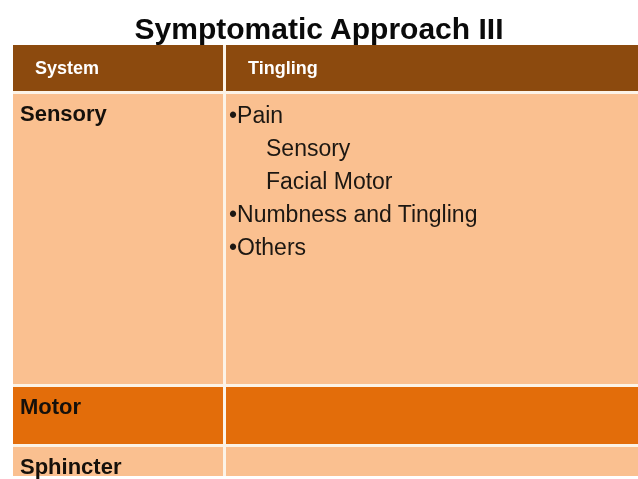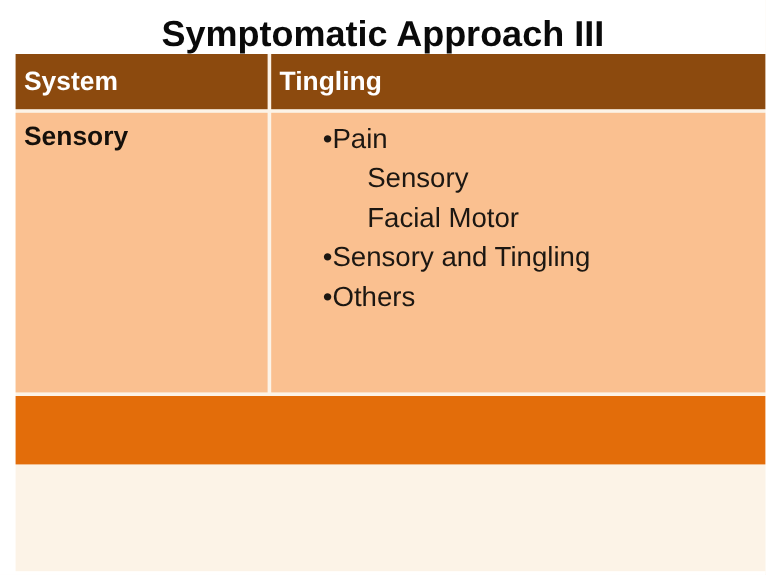--- a/index.html
+++ b/index.html
@@ -18,51 +18,51 @@
   }
 
   .table {
     position: absolute; left: 13px; top: 45px;
     width: 625px; height: 431px;
     display: flex; flex-direction: column; gap: 3px;
     background: var(--divider, #fcf3e7);
   }
   .row { display: flex; gap: 3px; min-height: 0; }
   .row-header    { height: 46px; flex: none; }
-  .row-sensory   { height: 233px; flex: none; }
+  .row-sensory   { height: 290px; flex: none; }
   .row-motor     { height: 57px; flex: none; }
   .row-sphincter { flex: 1; }
 
   .cell { box-sizing: border-box; min-width: 0; }
   .col-system   { width: 210px; flex: none; }
   .col-disorder { flex: 1; }
 
   .tone-light .cell  { background: var(--row-light-bg, #fac090); }
   .tone-accent .cell { background: var(--row-accent-bg, #e36d0a); }
 
   .row-header .cell {
     background: var(--header-bg, #8c4a0e);
     color: var(--header-text, #ffffff);
-    font-weight: 700; font-size: 22px;
+    font-weight: 700; font-size: 18px;
     display: flex; align-items: center;
-    padding-left: 7px;
+    padding-left: 22px;
   }
 
   .row-label {
     font-weight: 700; font-size: 22px;
     color: #15100b;
     padding: 7px 4px 0 7px;
   }
 
   .disorder-cell {
     padding: 5px 4px 0 3px;
     font-size: 23px;
     color: var(--body-text, #1c1712);
   }
-  .line { line-height: 33px; margin-left: 40px; }
+  .line { line-height: 33px; }
   .indented { padding-left: 37px; }
 </style>
 </head>
 <body>
 
 <div class="slide">
 
   <h1 class="title">Symptomatic Approach III</h1>
 
   <div class="table">
@@ -71,24 +71,29 @@
       <div class="cell col-system">System</div>
       <div class="cell col-disorder">Tingling</div>
     </div>
 
     <div class="row row-sensory tone-light">
       <div class="cell col-system row-label">Sensory</div>
       <div class="cell col-disorder disorder-cell">
         <div class="line">•Pain</div>
         <div class="line indented">Sensory</div>
         <div class="line indented">Facial Motor</div>
-        <div class="line">•Sensory and Tingling</div>
+        <div class="line">•Numbness and Tingling</div>
         <div class="line">•Others</div>
       </div>
     </div>
 
     <div class="row row-motor tone-accent">
+      <div class="cell col-system row-label">Motor</div>
       <div class="cell col-disorder disorder-cell"></div>
     </div>
 
+    <div class="row row-sphincter tone-light">
+      <div class="cell col-system row-label">Sphincter</div>
+      <div class="cell col-disorder disorder-cell"></div>
+    </div>
 
   </div>
 </div>
 
 </body></html>

